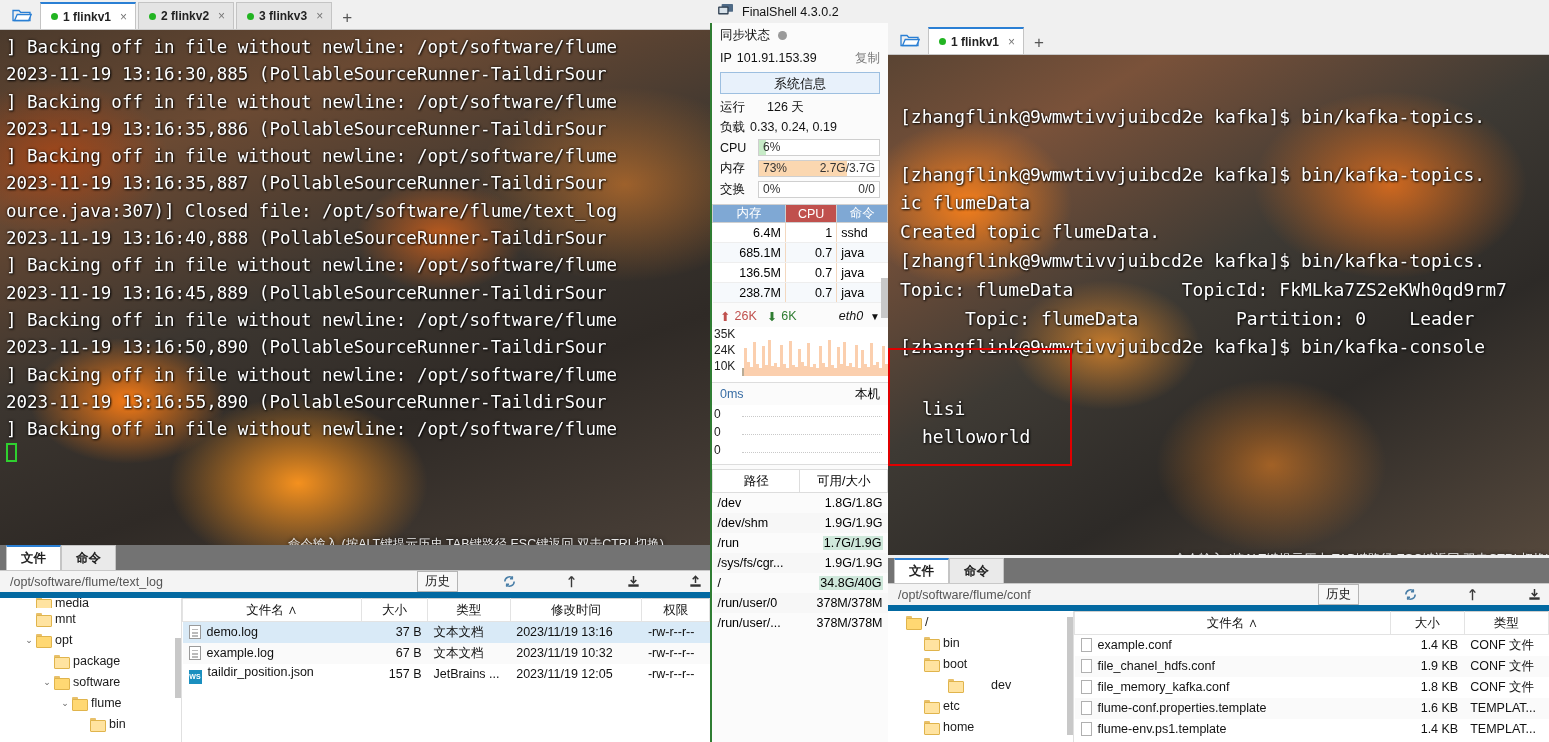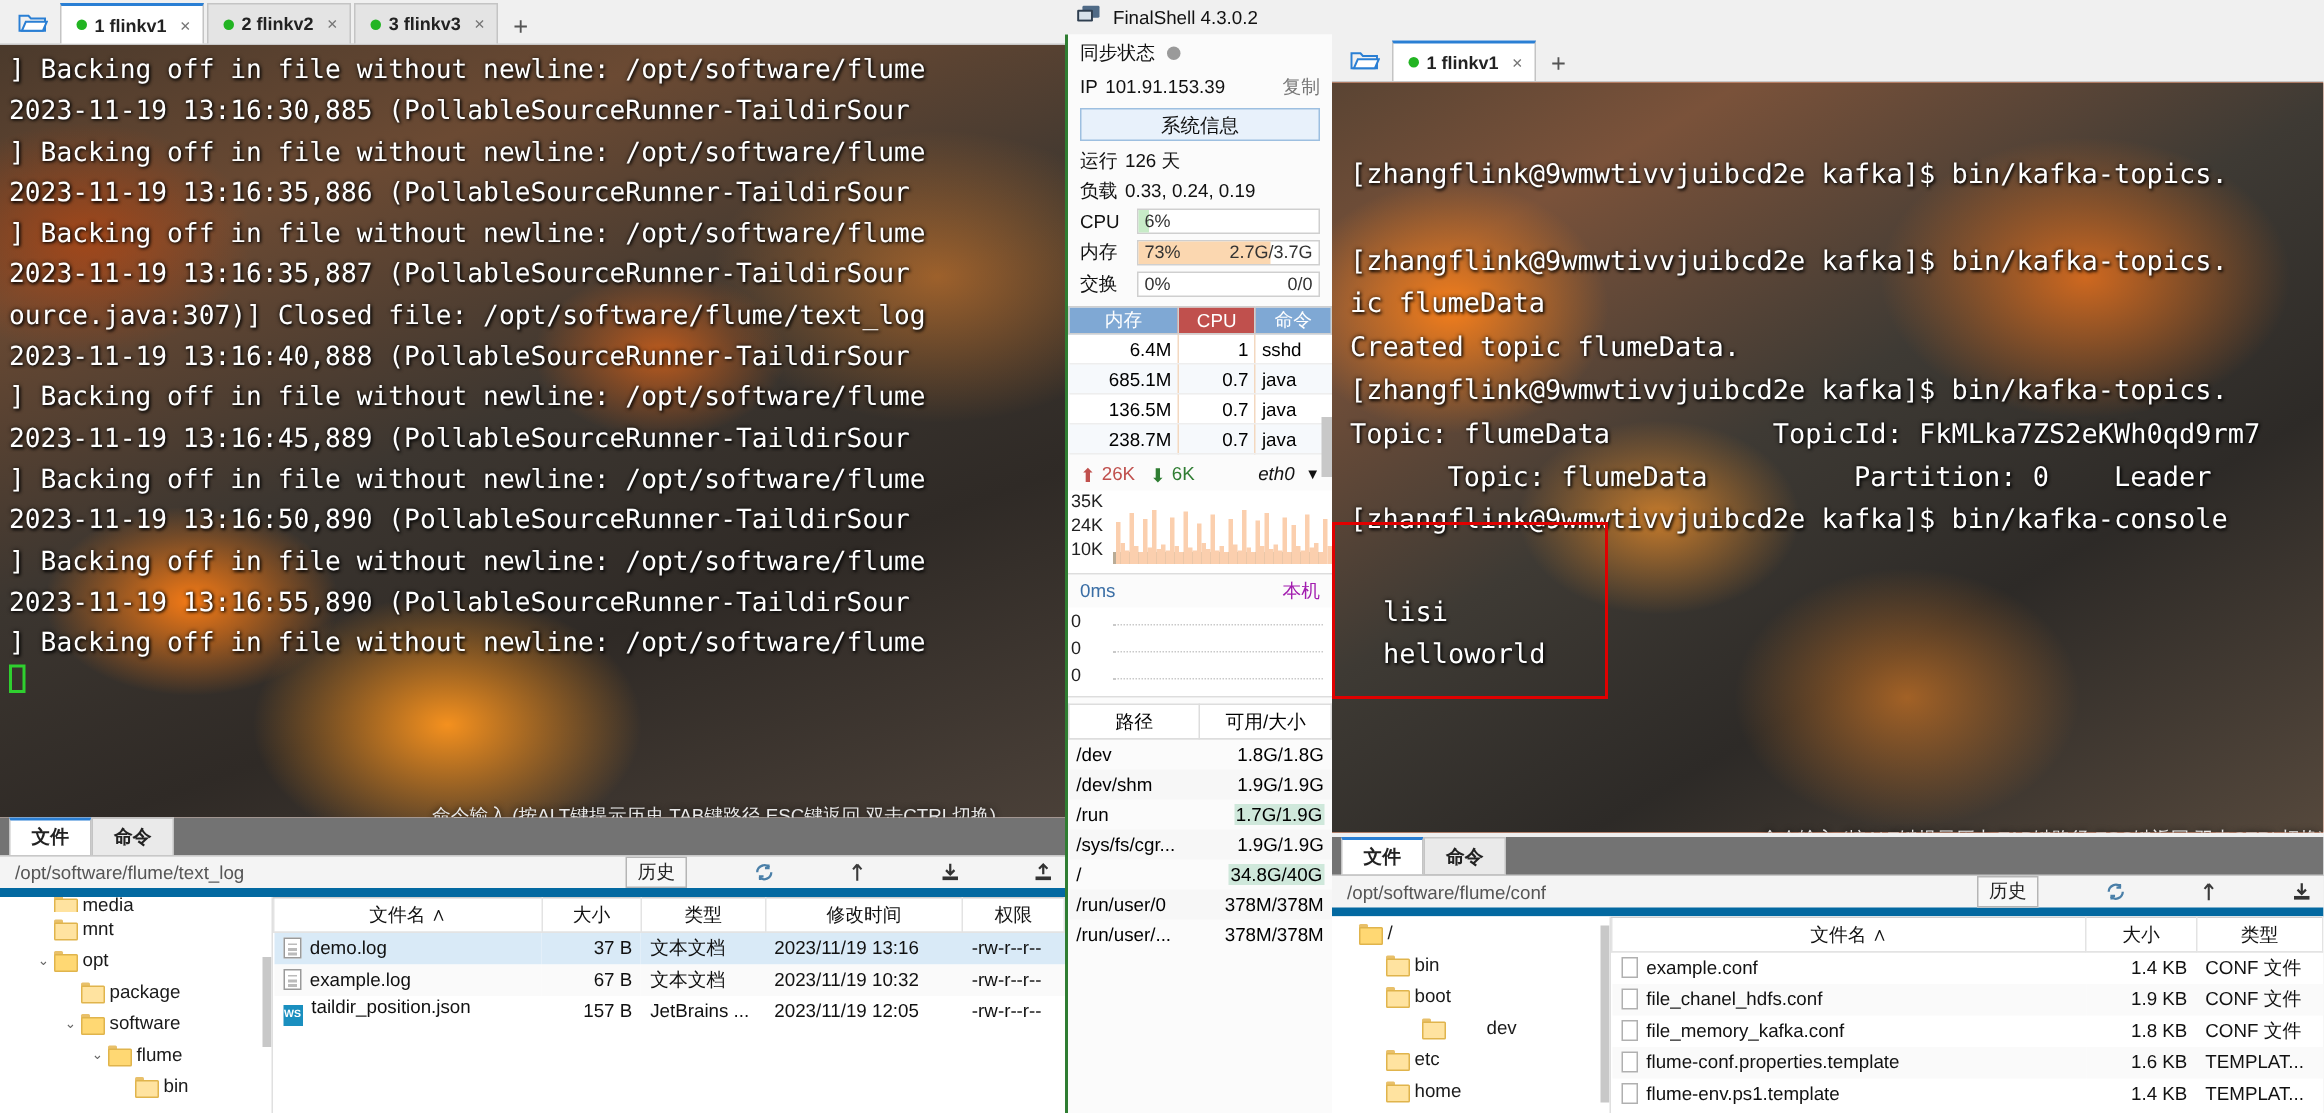--- a/index.html
+++ b/index.html
@@ -31,21 +31,21 @@
     margin-right:2px;
   }
   .tab.active{ background:#ffffff; border-top:2px solid #2a7fd4; padding-top:0;}
   .tab .dot{ width:7px;height:7px;border-radius:50%;background:#22b422; display:inline-block;}
   .tab .x{ color:#777; font-weight:normal; font-size:12px; margin-left:4px;}
   .plus{ font-size:17px;color:#555;padding:0 8px 3px 8px;cursor:pointer;line-height:1;}
 
   
   .term{
     position:relative; overflow:hidden;
-    background:#c2410c;
+    background:#1d4ed8;
   }
   .term-bg{
     position:absolute; inset:0;
     background:
       radial-gradient(ellipse 140px 90px at 18% 72%, rgba(255,126,20,.95), rgba(255,80,0,0) 70%),
       radial-gradient(ellipse 180px 120px at 42% 88%, rgba(255,150,30,.95), rgba(255,90,0,0) 72%),
       radial-gradient(ellipse 120px 80px at 62% 40%, rgba(255,110,20,.65), rgba(180,60,0,0) 70%),
       radial-gradient(ellipse 200px 130px at 88% 30%, rgba(255,140,40,.5), rgba(120,50,10,0) 75%),
       radial-gradient(ellipse 160px 110px at 8% 25%, rgba(200,70,10,.6), rgba(90,35,10,0) 70%),
       linear-gradient(160deg,#4b3a2c 0%, #6b4a33 22%, #3c3630 48%, #2f2a26 70%, #4a4038 100%);
@@ -315,21 +315,21 @@
       </div>
 
       <div class="mrow" style="height:22px;gap:5px;">
         <span>IP</span>
         <span>101.91.153.39</span>
         <span style="margin-left:auto;color:#777;cursor:pointer;">复制</span>
       </div>
 
       <div class="sysbtn">系统信息</div>
 
-      <div class="mrow" style="height:20px;gap:5px;">
+      <div class="mrow" style="height:20px;gap:22px;">
         <span>运行</span>
         <span>126 天</span>
       </div>
       <div class="mrow" style="height:20px;gap:5px;">
         <span>负载</span>
         <span>0.33, 0.24, 0.19</span>
       </div>
 
       <div id="gauges">
           <div class="mrow" style="height: 21px; gap: 6px;">
@@ -457,21 +457,21 @@
           <div class="nb" style="left: 182px; height: 13px;"></div>
           <div class="nb" style="left: 185px; height: 10px;"></div>
           <div class="nb" style="left: 188px; height: 35px;"></div>
           <div class="nb" style="left: 191px; height: 9px;"></div>
           <div class="nb" style="left: 194px; height: 12px;"></div>
           <div class="nb" style="left: 197px; height: 31px;"></div>
         </div>
 
       <div class="mrow" style="height:22px;">
         <span style="color:#3a6ea5;">0ms</span>
-        <span style="margin-left:auto;color:#a21caf;">本机</span>
+        <span style="margin-left:auto;color:#000000;">本机</span>
       </div>
 
       <div style="position:relative;height:60px;background:#fff;border-bottom:1px solid #ddd;" id="latchart">
           <div class="axlbl" style="top: 2px;">0</div>
           <div class="dot-line" style="top: 11px;"></div>
           <div class="axlbl" style="top: 20px;">0</div>
           <div class="dot-line" style="top: 29px;"></div>
           <div class="axlbl" style="top: 38px;">0</div>
           <div class="dot-line" style="top: 47px;"></div>
         </div>

